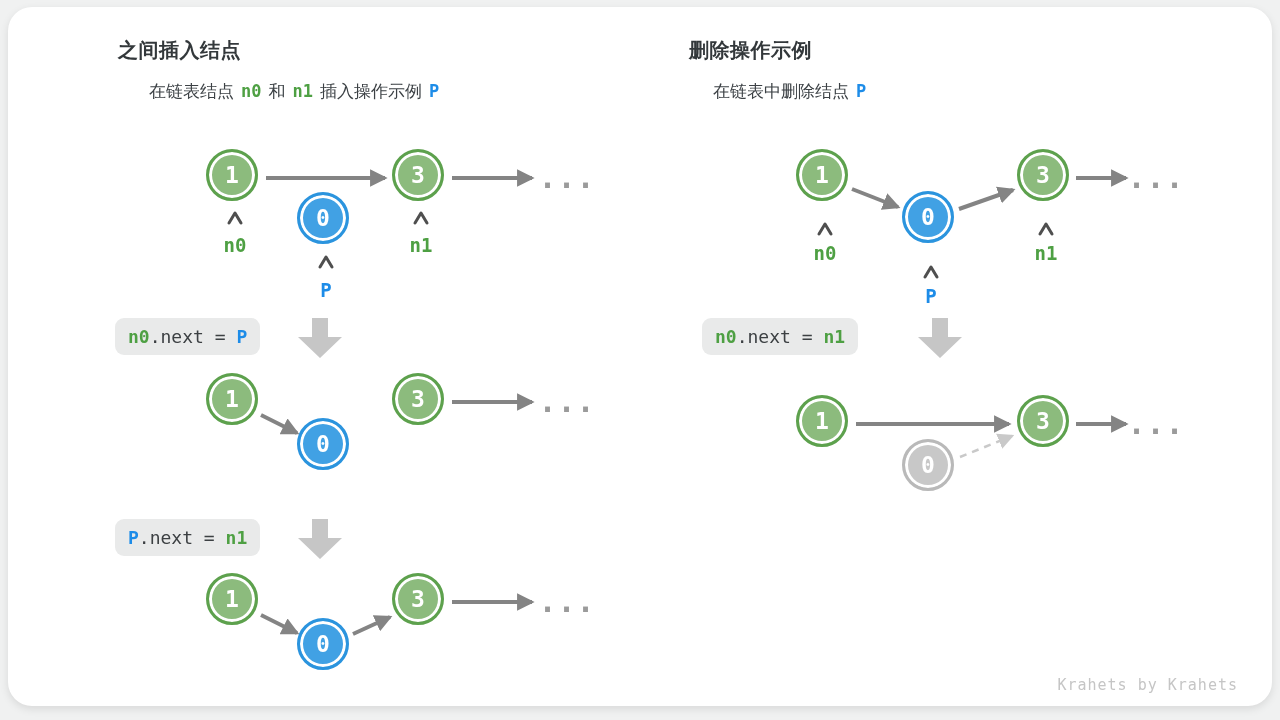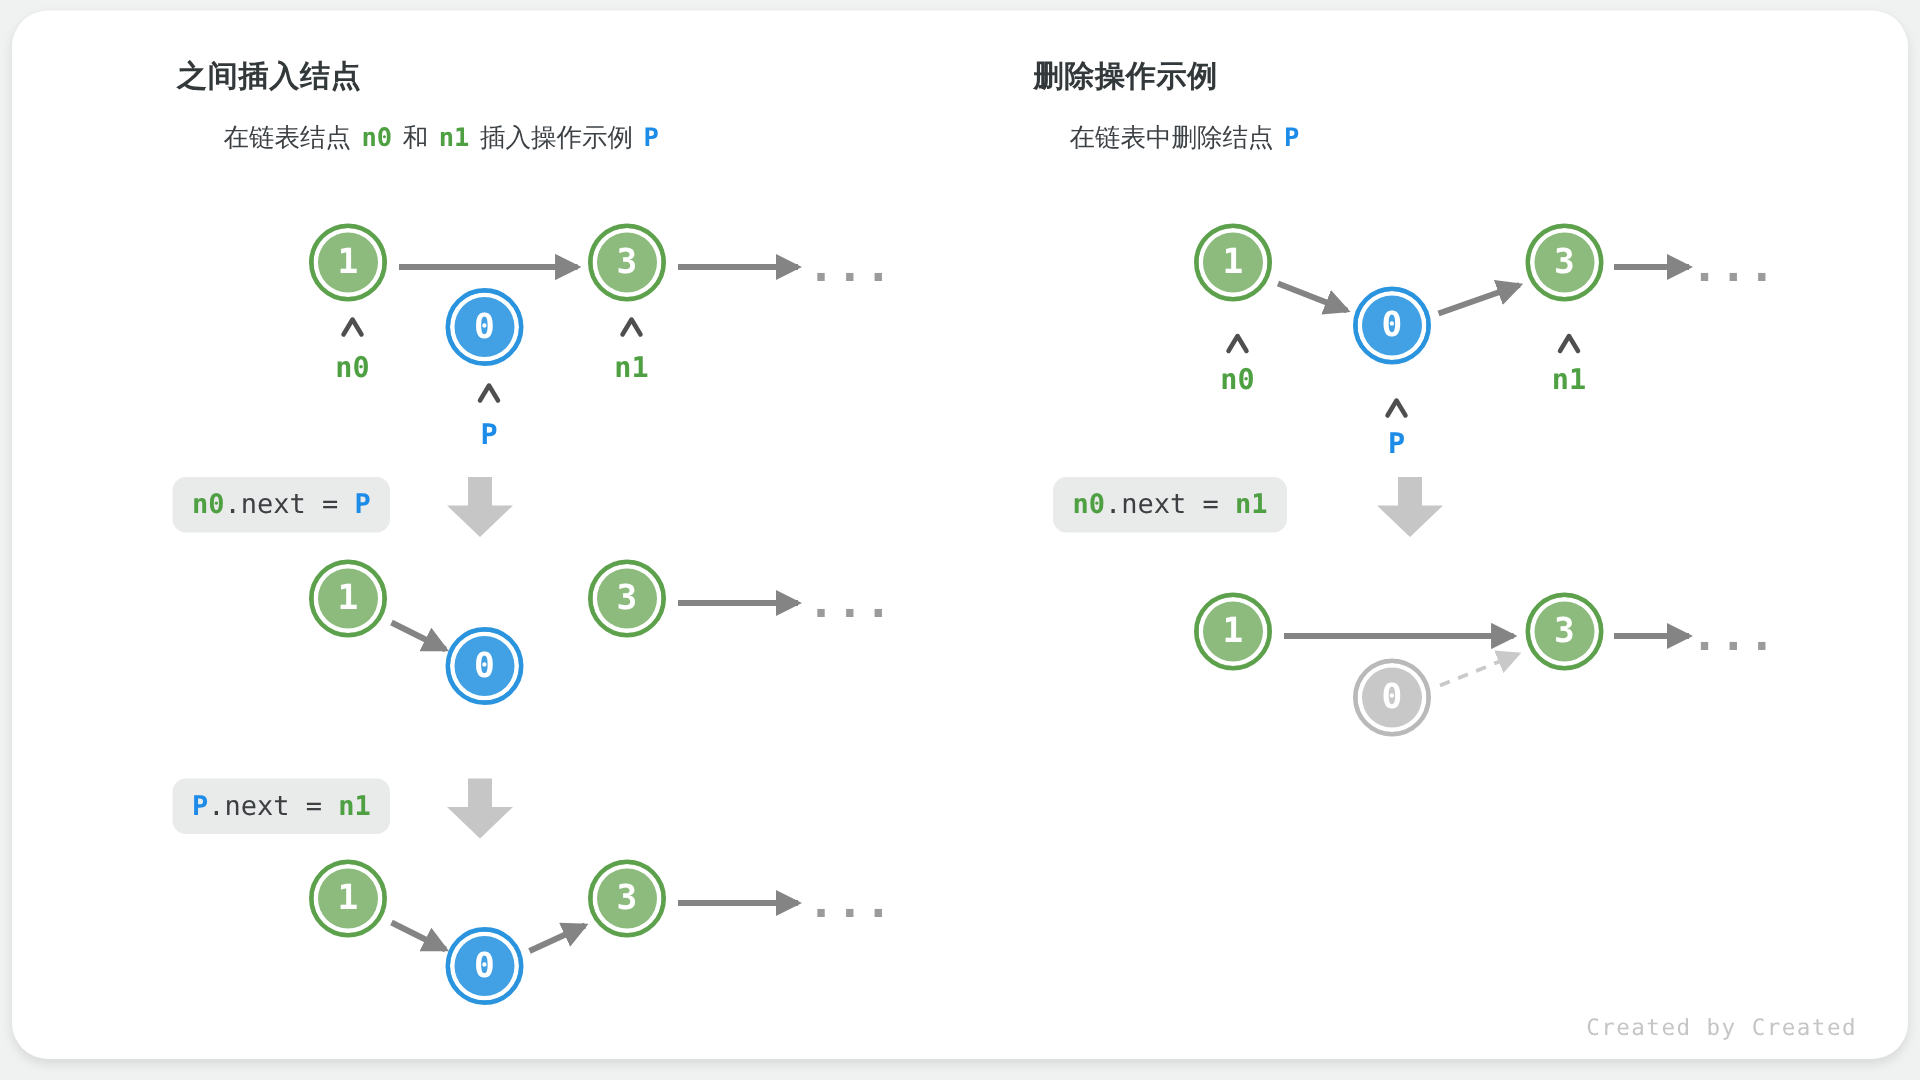--- a/index.html
+++ b/index.html
@@ -209,14 +209,14 @@
       <span>1</span>
     </div>
   <div class="node green" style="left:1017px;top:395px;">
       <span>3</span>
     </div>
   <div class="node gray" style="left:902px;top:439px;">
       <span>0</span>
     </div>
   <div class="dots" style="left:1156px;top:426px;">...</div>
 
-  <div class="watermark">Created by Created</div>
+  <div class="watermark">Krahets by Krahets</div>
 </div>
 
 </body></html>

